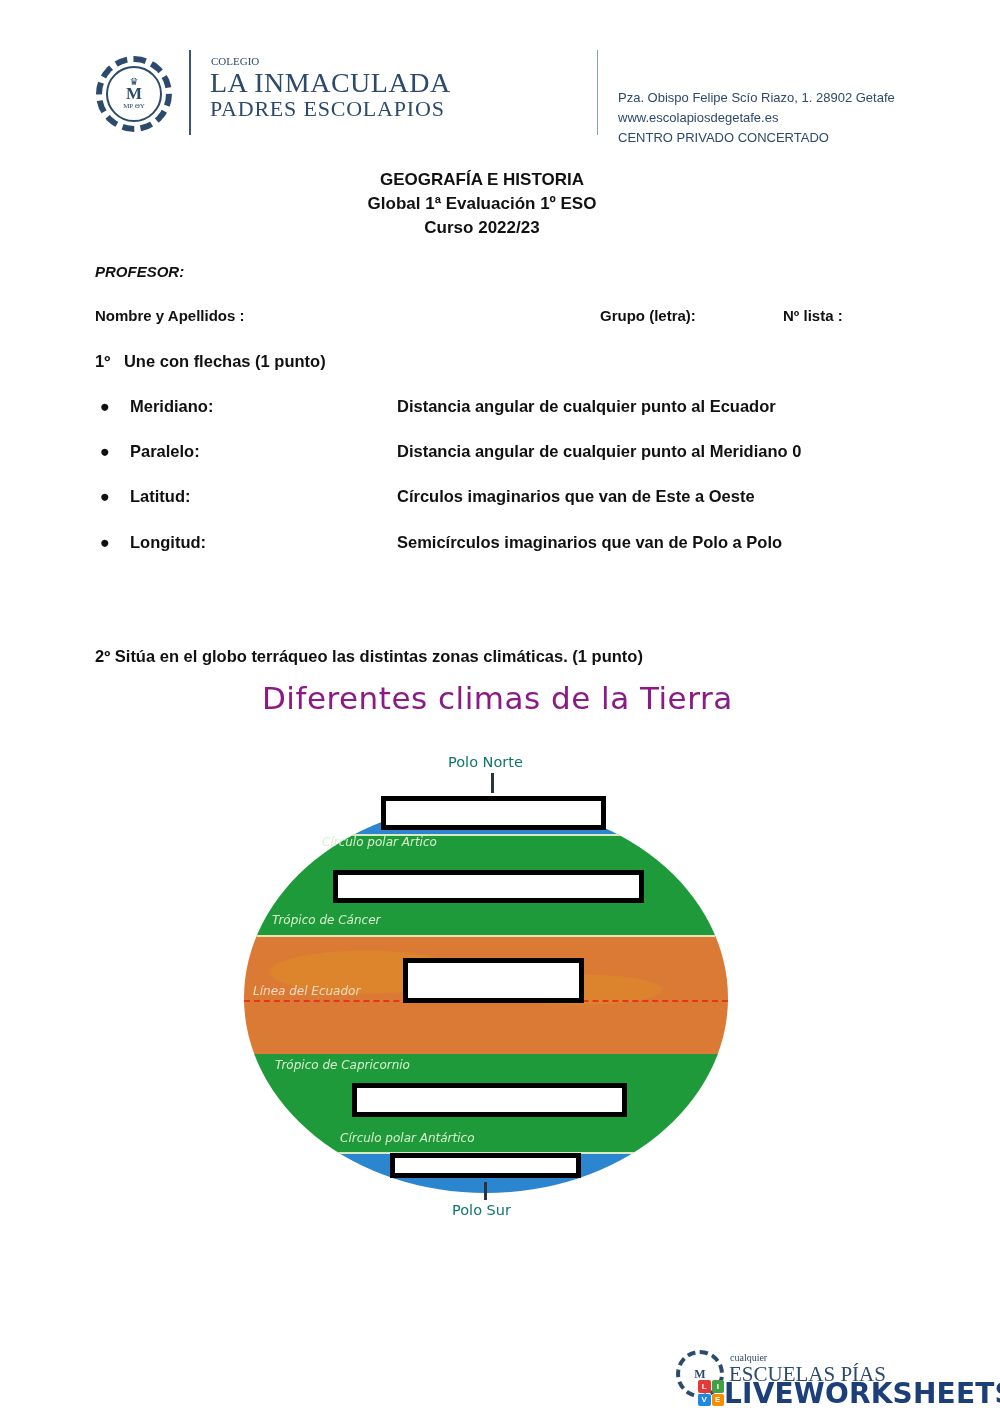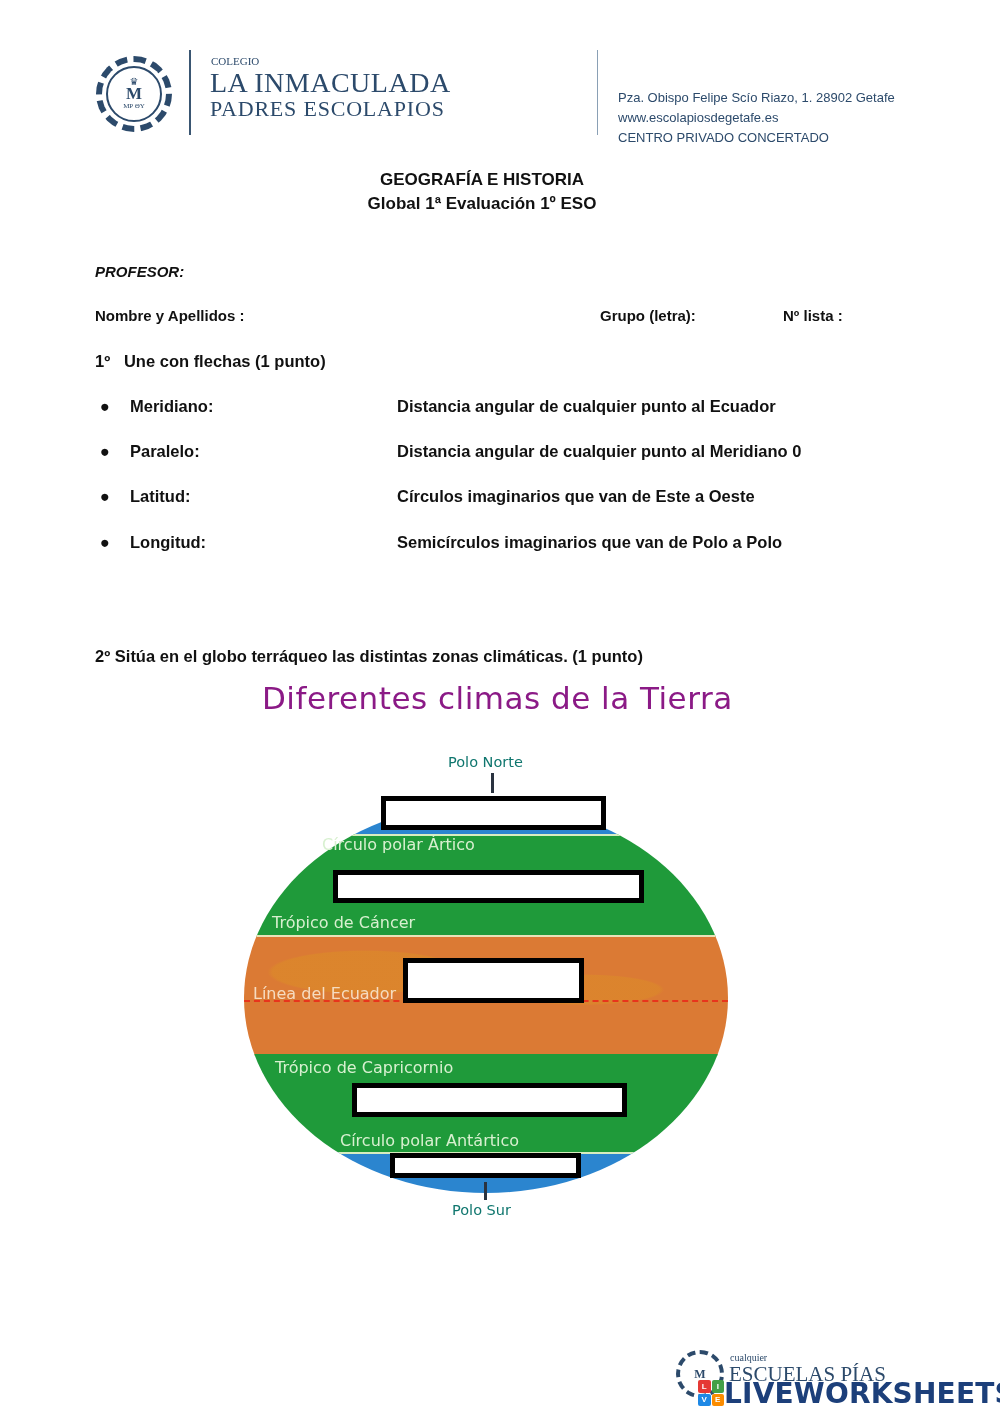--- a/index.html
+++ b/index.html
@@ -41,21 +41,21 @@
   .band { position:absolute; left:0; width:100%; }
   .b-polar-n { top:0; height:31px; background:#2b85cf; }
   .b-temp-n { top:31px; height:101px; background:#1f9a3a; border-top:2px solid #d9ecc0; }
   .b-trop { top:132px; height:117px; background:#db7a34; border-top:2px solid #e9e3b8; border-bottom:2px solid #e9e3b8;
             background-image: radial-gradient(ellipse at 25% 30%, rgba(220,140,40,0.6) 0 18%, transparent 19%),
                               radial-gradient(ellipse at 70% 45%, rgba(220,140,40,0.55) 0 16%, transparent 17%); }
   .b-temp-s { top:251px; height:98px; background:#1f9a3a; }
   .b-polar-s { top:349px; height:41px; background:#2b85cf; border-top:2px solid #d9ecc0; }
   .equator { position:absolute; left:0; width:100%; top:197px; border-top:2px dashed #e8341c; }
 
-  .glabel { position:absolute; font-size:16px; color:#d8f0d0; font-family:"DejaVu Sans", sans-serif; white-space:nowrap; }
+  .glabel { position:absolute; font-size:12px; color:#d8f0d0; font-family:"DejaVu Sans", sans-serif; white-space:nowrap;font-style:italic; }
   .glabel.orange { color:#f6dcc0; }
   .pole-label { position:absolute; font-size:14.5px; color:#0f766e; font-family:"DejaVu Sans", sans-serif; }
   .pole-tick { position:absolute; width:3px; background:#2a3340; }
 
   .answer-box { position:absolute; background:#fff; border:5px solid #000; box-sizing:border-box; }
 
   
   .footer-seal { left:676px; top:1350px; width:48px; height:48px; border-radius:50%; border:4px dashed #2c4a6b; box-sizing:border-box; display:flex; align-items:center; justify-content:center; color:#2c4a6b; font-family:"Liberation Serif", serif; font-size:12px; font-weight:bold; }
   .footer-prov { left:730px; top:1352px; font-family:"Liberation Serif", serif; font-size:10px; color:#2c4a6b; }
   .footer-ep { left:729px; top:1362px; font-family:"Liberation Serif", serif; font-size:21px; color:#2c4a6b; }
@@ -80,20 +80,21 @@
 <div class="abs vdivider" style="left:597px; top:50px; height:85px; width:1px; background:#8aa0b5;"></div>
 <div class="abs contact">
   <div>Pza. Obispo Felipe Scío Riazo, 1. 28902 Getafe</div>
   <div>www.escolapiosdegetafe.es</div>
   <div>CENTRO PRIVADO CONCERTADO</div>
 </div>
 
 <div class="abs title-block">
   <div>GEOGRAFÍA E HISTORIA</div>
   <div>Global 1ª Evaluación 1º ESO</div>
+  <div>Curso 2022/23</div>
 </div>
 
 <div class="abs label prof">PROFESOR:</div>
 <div class="abs label nombre">Nombre y Apellidos :</div>
 <div class="abs label grupo">Grupo (letra):</div>
 <div class="abs label nlista">Nº lista :</div>
 
 <div class="abs q1" style="white-space:pre;">1º   Une con flechas (1 punto)</div>
 
 <div class="row" style="top:397px;">

